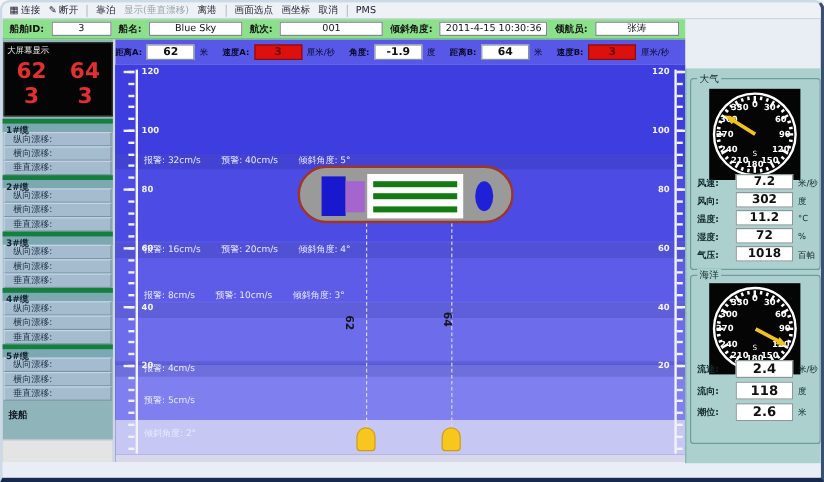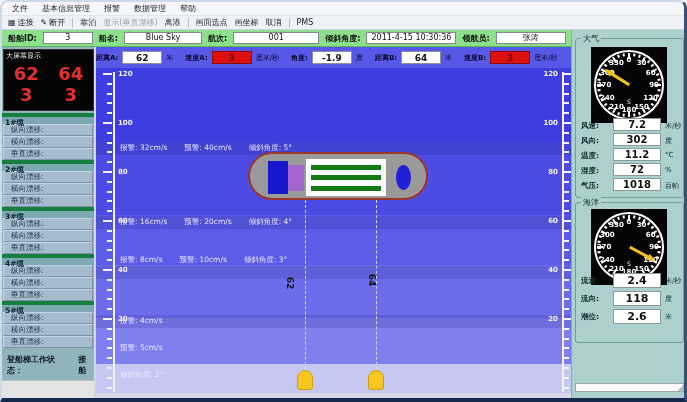--- a/index.html
+++ b/index.html
@@ -51,47 +51,40 @@
   .s-blue{position:absolute;left:18px;top:7px;width:20px;height:33px;background:#1818cf;}
   .s-purple{position:absolute;left:38px;top:11px;width:16px;height:26px;background:#a565cf;}
   .s-deck{position:absolute;left:56px;top:5px;width:80px;height:37px;background:#fdfdfd;display:flex;flex-direction:column;justify-content:space-evenly;padding:0 5px;}
   .stripe{height:5px;background:#147a14;}
   .s-ellipse{position:absolute;left:146px;top:11px;width:15px;height:25px;background:#2020d8;border-radius:50%;}
   .moor-line{position:absolute;top:132px;width:1px;height:180px;border-left:1px dashed #d5d5e8;z-index:2;}
   .moor-label{position:absolute;font-size:9px;font-weight:bold;color:#15151a;transform:rotate(90deg);z-index:4;}
   .bollard{position:absolute;top:302px;width:16px;height:20px;background:#f7c71f;border:1px solid #cf9e10;border-radius:8px 8px 3px 3px;z-index:4;}
   .chart-bottom{position:absolute;left:0;top:325px;width:475px;height:6px;background:#d8d8ea;}
   
-  .rightpanel{position:relative;width:115px;background:#abd0ce;border-left:1px solid #84aeac;}
+  .rightpanel{position:relative;width:115px;background:#abd0ce;border-left:1px solid #84aeac;margin-top:41px;}
   .group{position:absolute;left:3px;width:109px;border:1px solid #6f9e9a;border-radius:3px;}
   .group-title{position:absolute;top:-6px;left:5px;background:#abd0ce;font-size:8px;color:#10282a;padding:0 2px;}
   .gauge{position:absolute;left:15px;width:76px;height:76px;background:#050505;}
   .g-circle{position:absolute;left:3px;top:3px;right:3px;bottom:3px;border:2px solid #fff;border-radius:50%;}
   .gtick{position:absolute;left:calc(50% - 1px);top:6px;width:2px;background:#fff;transform-origin:1px 32px;}
   .gnum{position:absolute;font-size:7px;color:#fff;transform:translate(-50%,-50%);font-weight:bold;}
   .gsouth{position:absolute;left:50%;top:51px;transform:translateX(-50%);font-size:6px;color:#fff;}
   .needle{position:absolute;left:calc(50% - 3.5px);top:calc(50% - 30px);width:7px;height:30px;background:#f2c31c;transform-origin:3.5px 30px;
           clip-path:polygon(50% 0,100% 30%,72% 30%,72% 100%,28% 100%,28% 30%,0 30%);}
   .env-row-label{position:absolute;left:5px;font-size:7.5px;font-weight:bold;color:#10282a;white-space:nowrap;}
   .env-box{position:absolute;left:37px;background:#fff;border:1px solid #8a9a9a;text-align:center;font-weight:bold;color:#111;}
   .env-unit{position:absolute;left:89px;font-size:7px;color:#10282a;white-space:nowrap;}
   .statusbar{position:absolute;left:3px;top:353px;width:109px;height:9px;background:#fbfbfb;border:1px solid #9aa8a8;}
   .grip{position:absolute;right:0;bottom:-1px;font-size:7px;color:#b0b8b8;line-height:7px;}
 </style>
 </head>
 <body>
 
 <div id="app">
-  <div class="menubar">
-      <div class="menu-item">文件</div>
-      <div class="menu-item">基本信息管理</div>
-      <div class="menu-item">报警</div>
-      <div class="menu-item">数据管理</div>
-      <div class="menu-item">帮助</div>
-    </div>
   <div class="toolbar">
       <div class="tool-btn">
         <span class="tool-icon">▦</span>
         <span>连接</span>
       </div>
       <div class="tool-btn">
         <span class="tool-icon">✎</span>
         <span>断开</span>
       </div>
       <div class="tool-sep"></div>
@@ -160,21 +153,20 @@
               <div class="cable-header">4#缆</div>
               <div class="cable-row">纵向漂移:</div>
               <div class="cable-row">横向漂移:</div>
               <div class="cable-row">垂直漂移:</div>
               <div class="cable-header">5#缆</div>
               <div class="cable-row">纵向漂移:</div>
               <div class="cable-row">横向漂移:</div>
               <div class="cable-row">垂直漂移:</div>
             </div>
           <div class="gangway">
-            <span>登船梯工作状态：</span>
             <span>接船</span>
           </div>
           <div class="lp-bottom"></div>
         </div>
         <div class="chartcol">
           <div class="metricsbar">
               <span class="m-label">距离A:</span>
               <div class="m-box">62</div>
               <span class="m-unit">米</span>
               <span class="m-label">速度A:</span>

